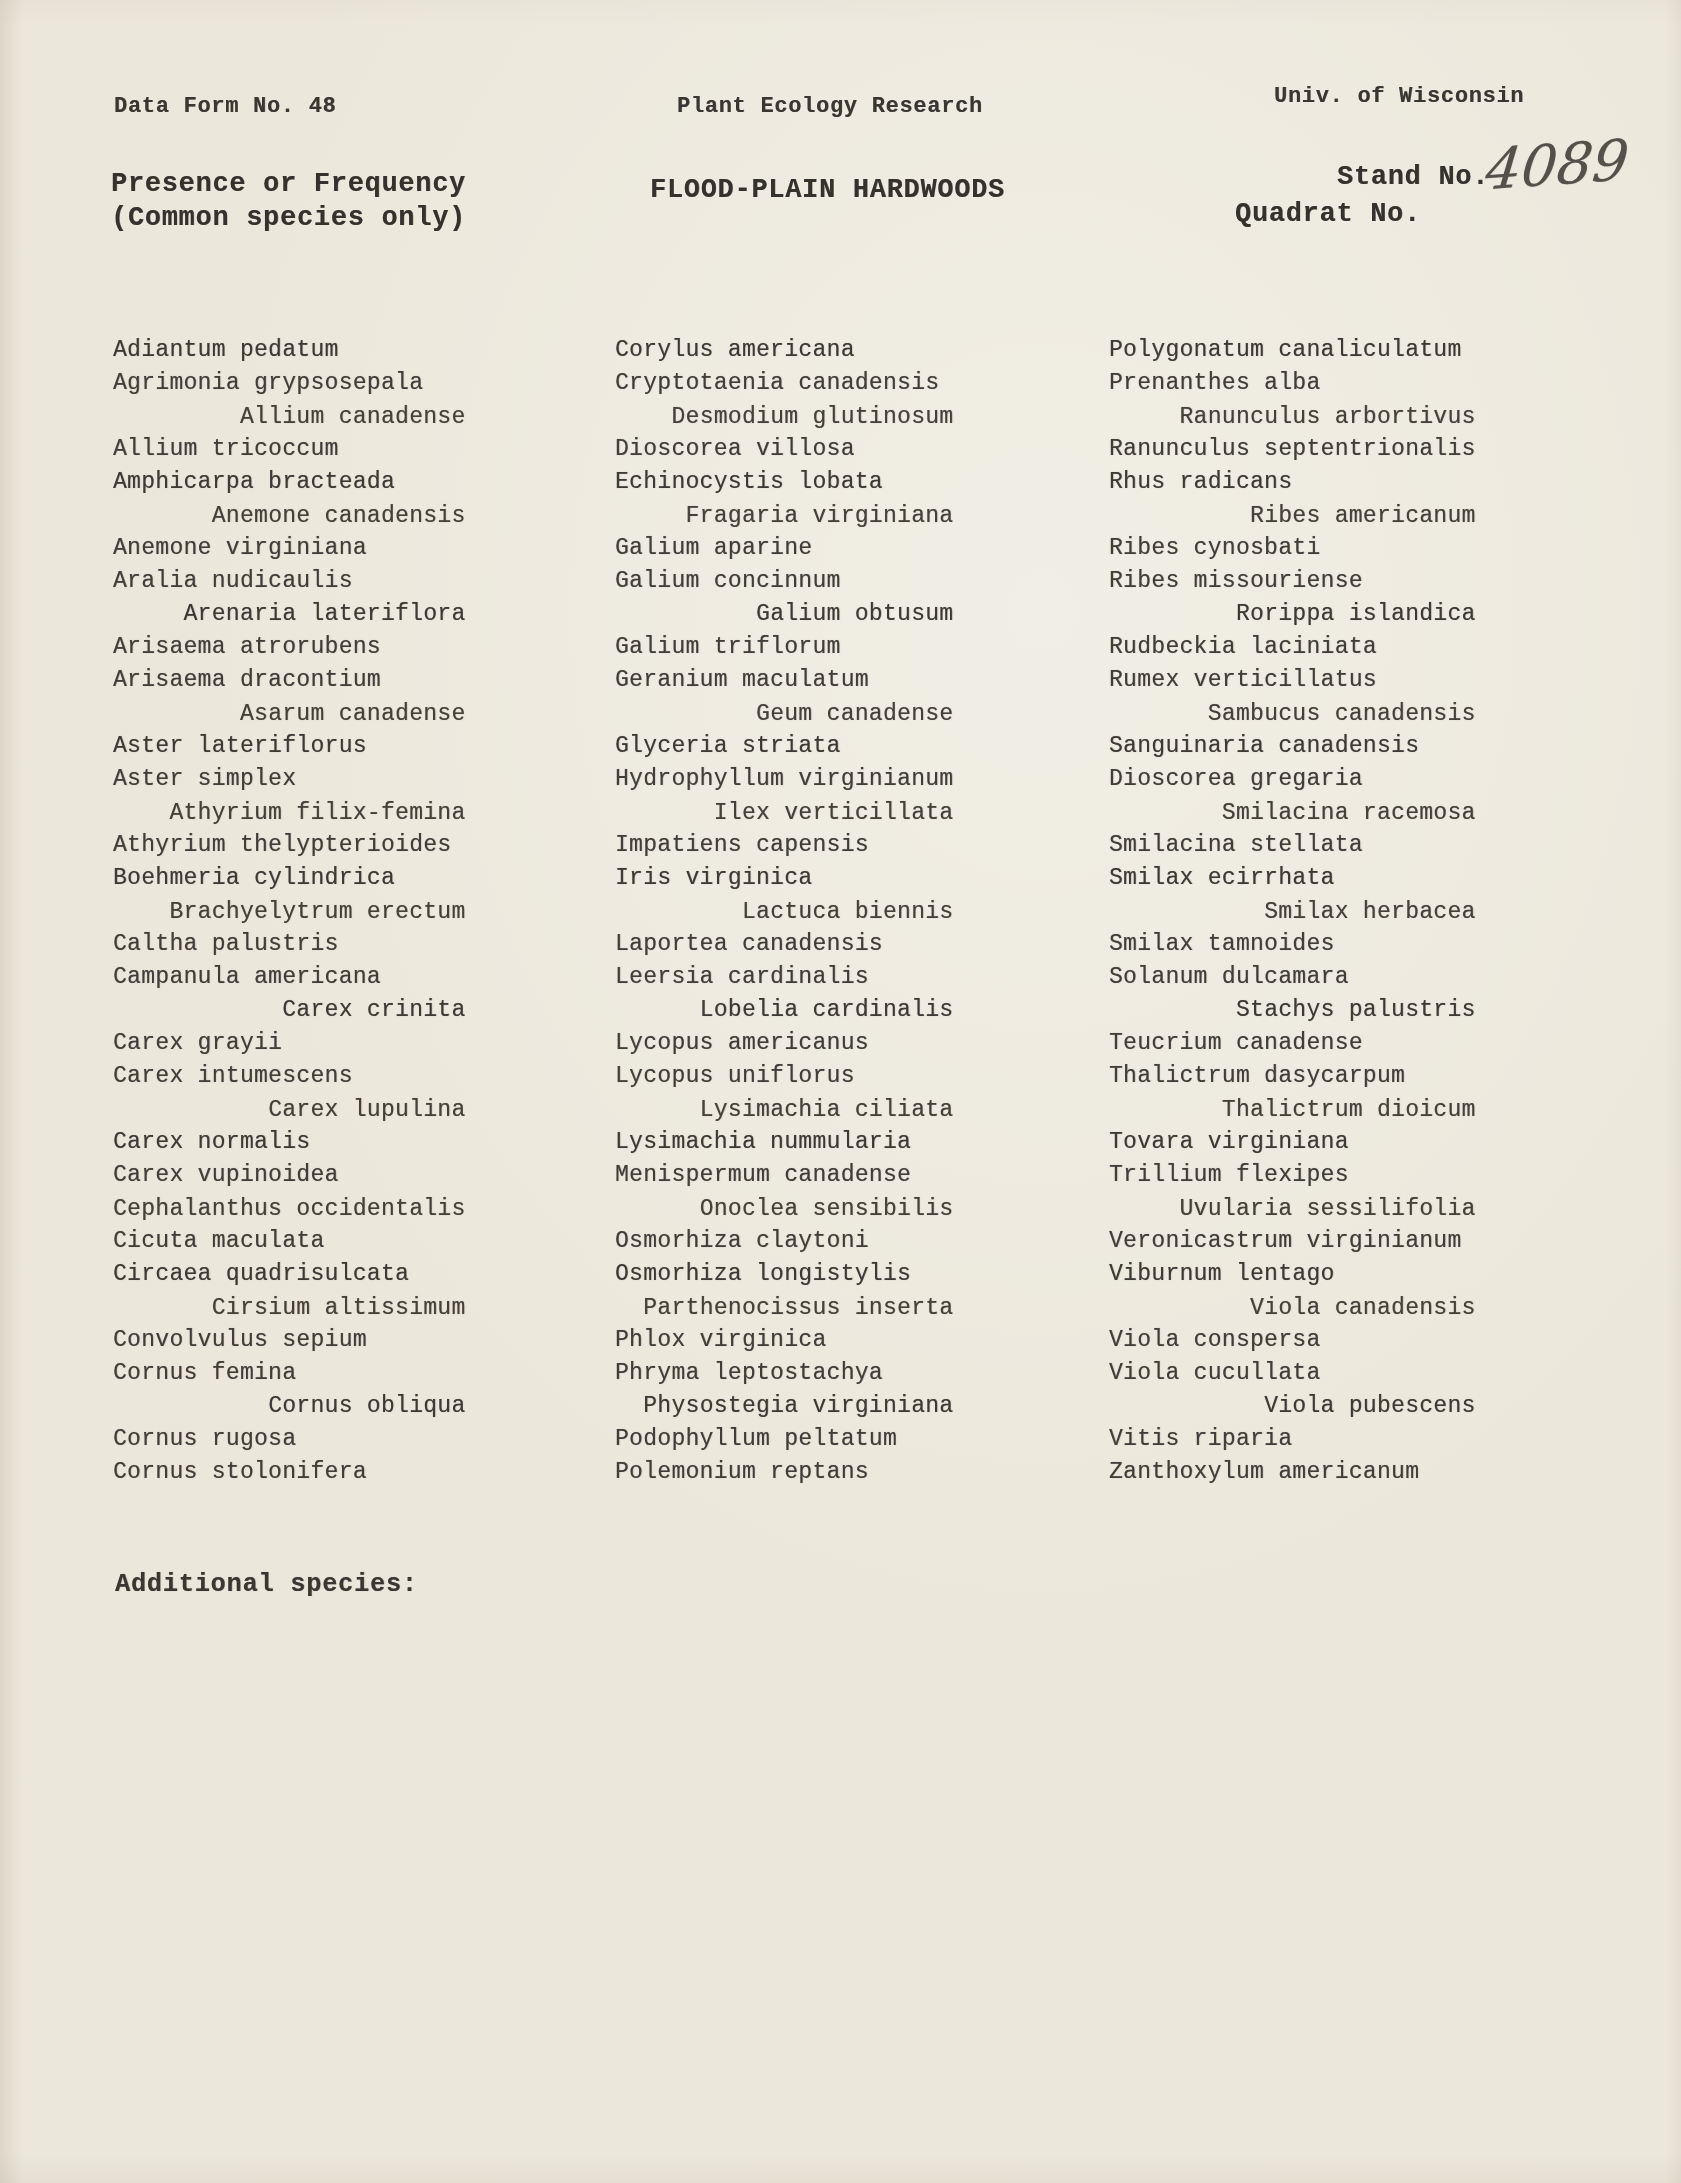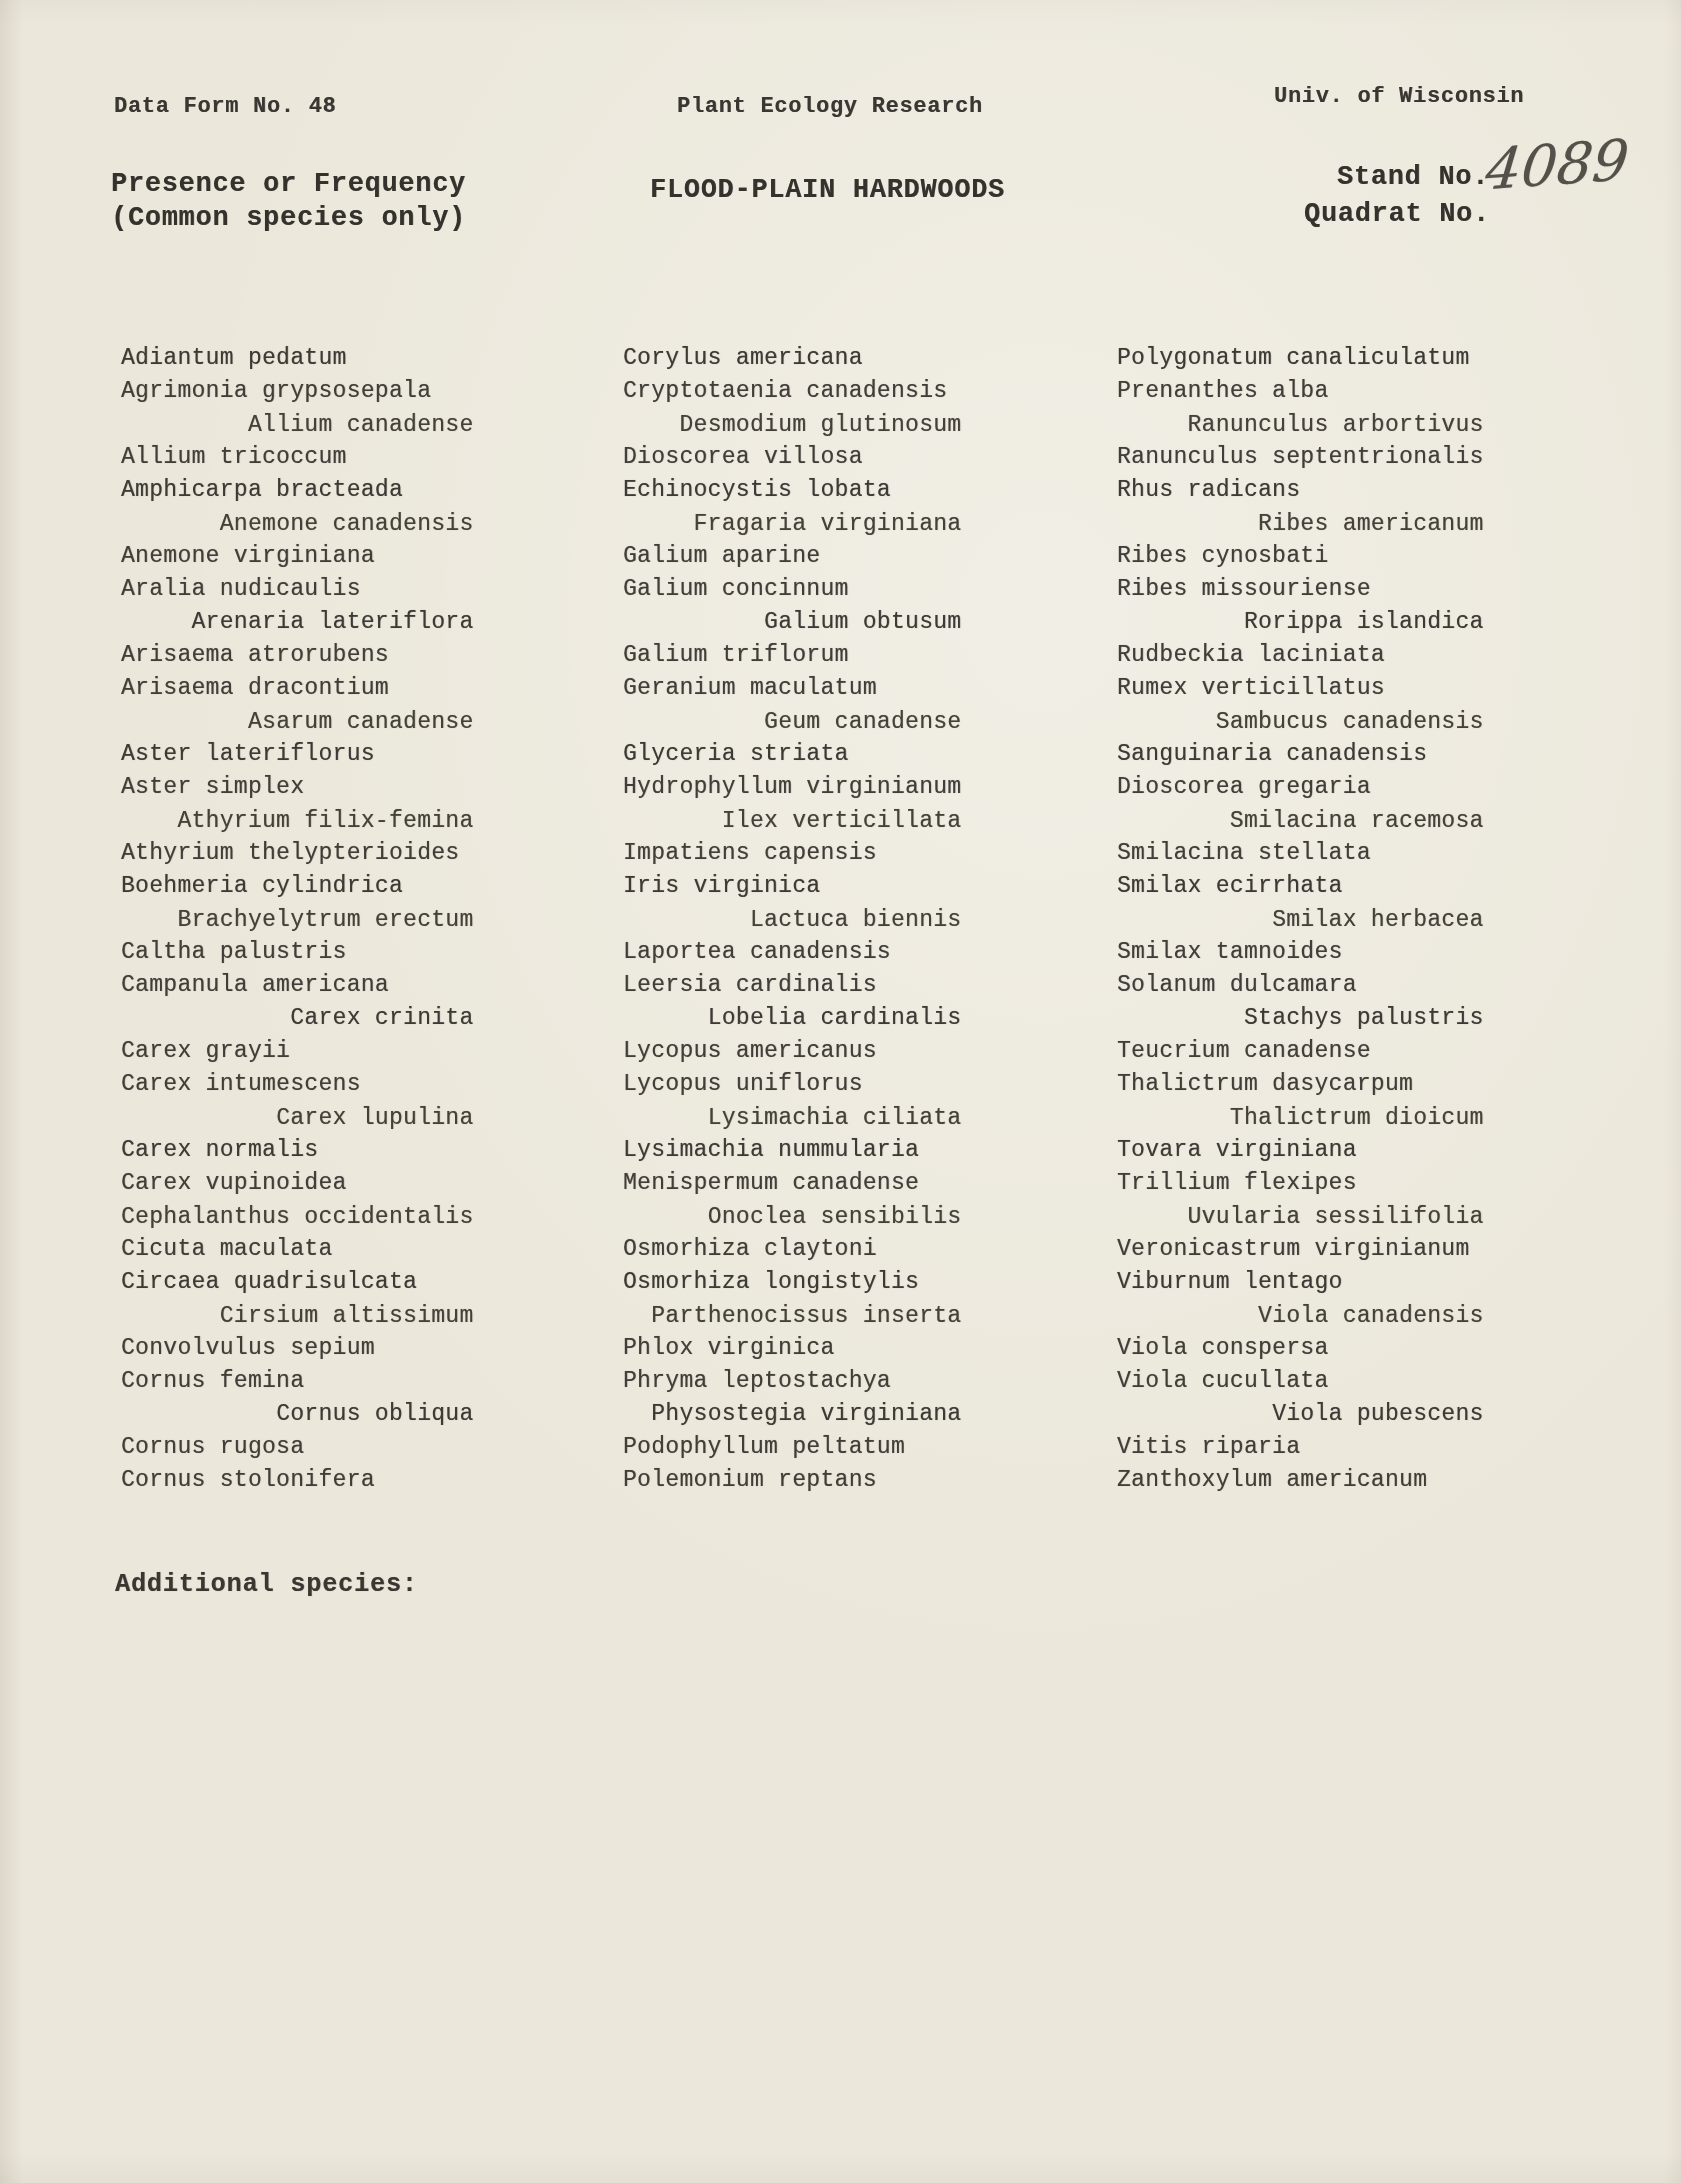--- a/index.html
+++ b/index.html
@@ -27,21 +27,21 @@
     position: absolute;
     white-space: pre;
     color: #403c37;
     text-shadow: 0.4px 0.4px 0.6px rgba(64,60,55,0.55);
   }
   .small-head { font-size: 22px; font-weight: bold; color: #3a3733; letter-spacing: 0.7px; text-align: center; }
   .big-head   { font-size: 27px; font-weight: bold; color: #35322e; letter-spacing: 0.7px; }
   .list-col {
     position: absolute;
     top: 334px;
-    margin: 8px;
+    margin: 0;
     padding: 0;
     list-style: none;
   }
   .list-col li {
     height: 33px;
     line-height: 33px;
     font-size: 23px;
     white-space: pre;
     color: #413d38;
     text-shadow: 0.4px 0.4px 0.7px rgba(64,60,55,0.5);
@@ -83,21 +83,21 @@
   <div class="typed small-head" style="left:114px; top:94px;">Data Form No. 48</div>
   <div class="typed small-head" style="left:677px; top:94px;">Plant Ecology Research</div>
   <div class="typed small-head" style="left:1274px; top:84px;">Univ. of Wisconsin</div>
 
   <div class="typed big-head" style="left:111px; top:169px;">Presence or Frequency</div>
   <div class="typed big-head" style="left:111px; top:203px;">(Common species only)</div>
   <div class="typed big-head" style="left:650px; top:175px;">FLOOD-PLAIN HARDWOODS</div>
 
   <div class="typed big-head" style="left:1337px; top:162px;">Stand No.</div>
   <div class="handwriting">4089</div>
-  <div class="typed big-head" style="left:1304px; top:199px;">Quadrat No.</div>
+  <div class="typed big-head" style="left:1235px; top:199px;">Quadrat No.</div>
 
   <ul class="list-col col-1">
       <li>Adiantum pedatum</li>
       <li>Agrimonia grypsosepala</li>
       <li>Allium canadense</li>
       <li>Allium tricoccum</li>
       <li>Amphicarpa bracteada</li>
       <li>Anemone canadensis</li>
       <li>Anemone virginiana</li>
       <li>Aralia nudicaulis</li>

